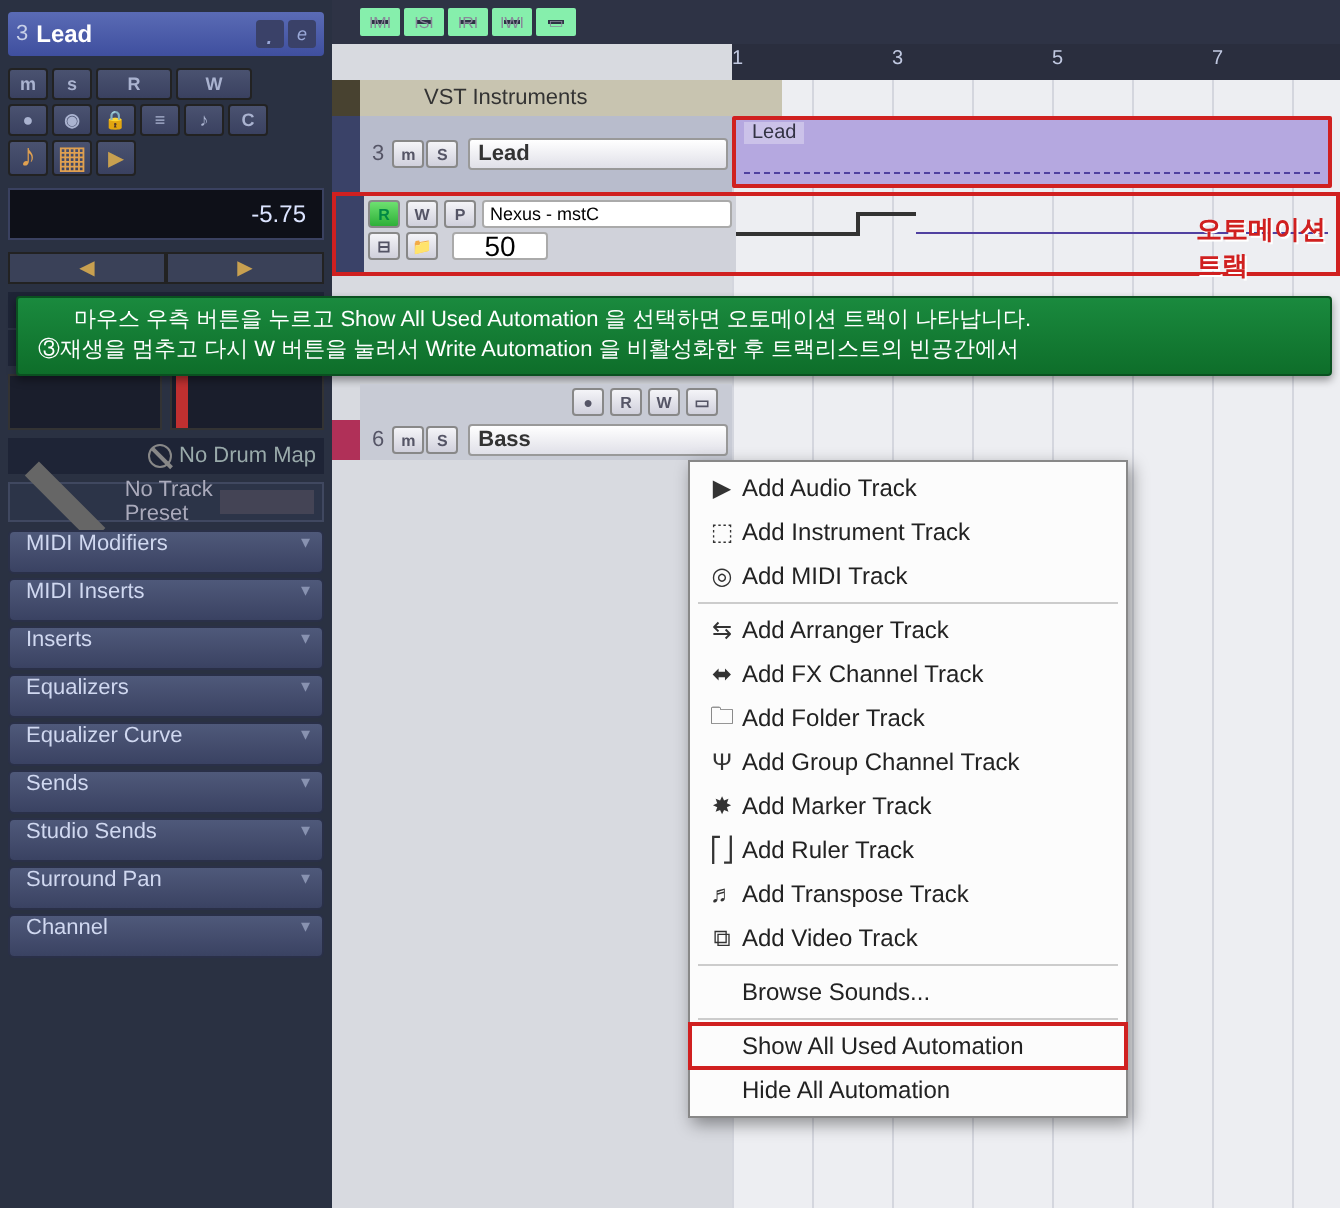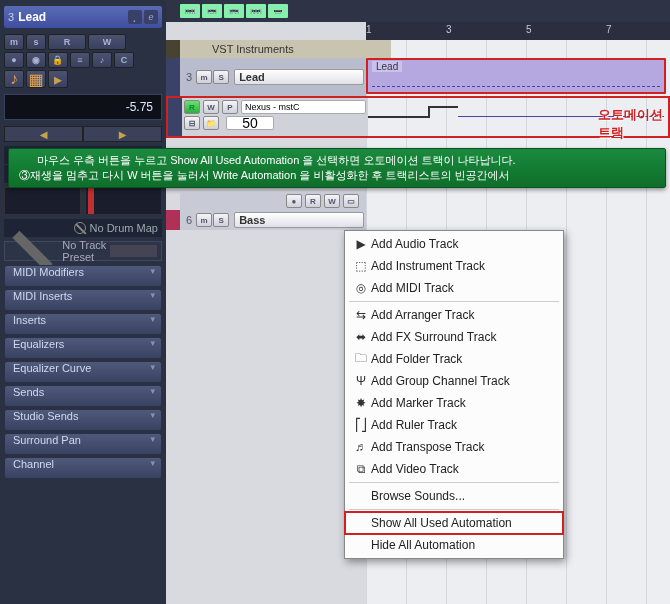--- a/index.html
+++ b/index.html
@@ -323,21 +323,21 @@
         <span class="menu-icon">◎</span>
         <span>Add MIDI Track</span>
       </div>
     <div class="menu-sep"></div>
     <div class="menu-item">
         <span class="menu-icon">⇆</span>
         <span>Add Arranger Track</span>
       </div>
     <div class="menu-item">
         <span class="menu-icon">⬌</span>
-        <span>Add FX Surround Track</span>
+        <span>Add FX Channel Track</span>
       </div>
     <div class="menu-item">
         <span class="menu-icon">🗀</span>
         <span>Add Folder Track</span>
       </div>
     <div class="menu-item">
         <span class="menu-icon">Ψ</span>
         <span>Add Group Channel Track</span>
       </div>
     <div class="menu-item">

